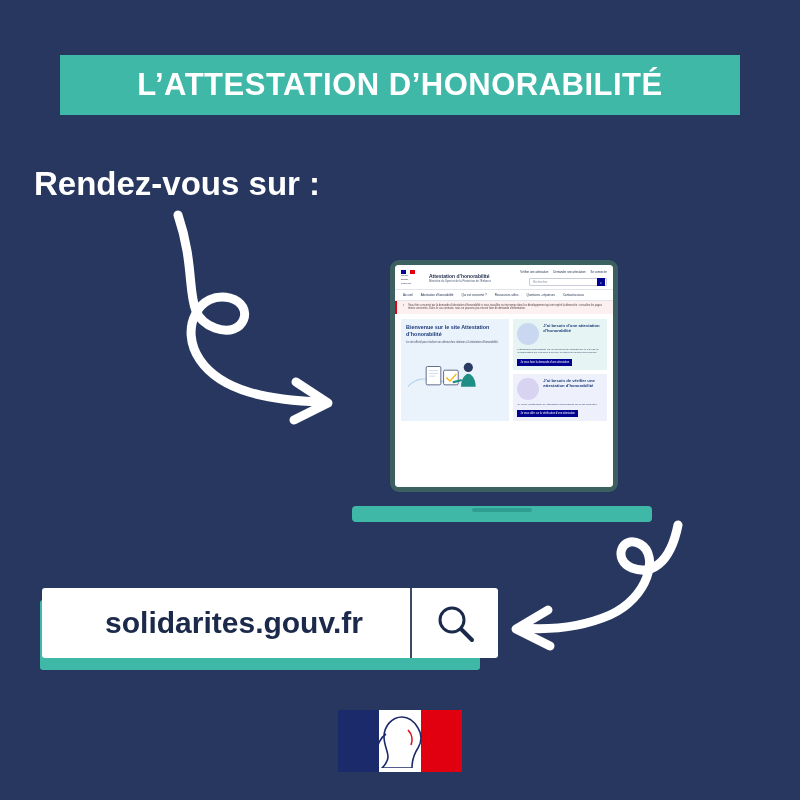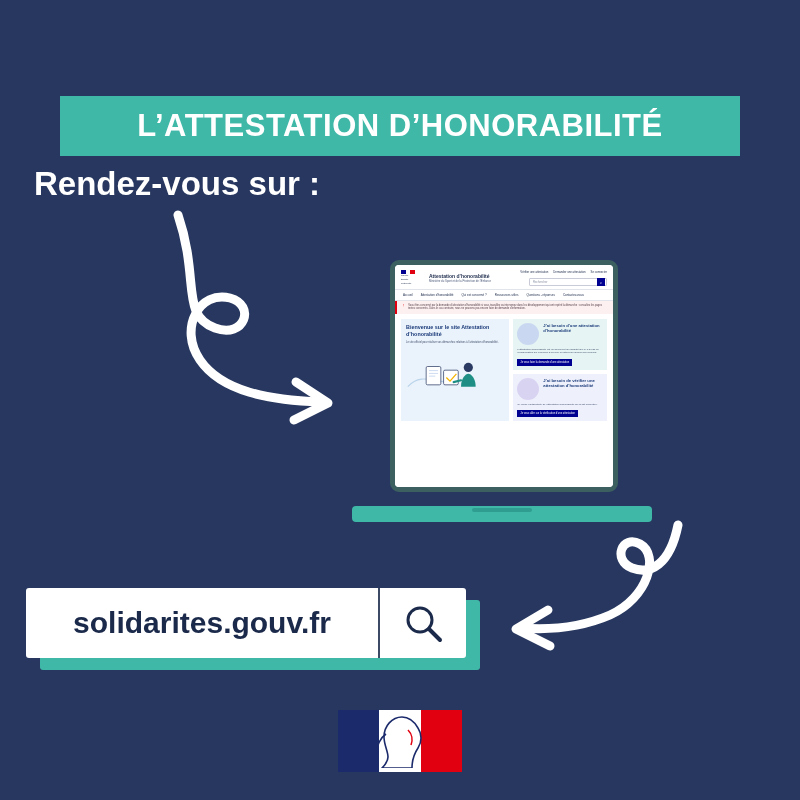--- a/index.html
+++ b/index.html
@@ -6,21 +6,21 @@
   body{
     width:800px;height:800px;
     background:#27375f;
     font-family:"Liberation Sans", sans-serif;
     overflow:hidden;
     position:relative;
   }
   
   .title-banner{
     position:absolute;left:60px;top:55px;width:680px;height:60px;
-    background:#3fb8a8;display:flex;align-items:center;justify-content:center;margin-top:41px;
+    background:#3fb8a8;display:flex;align-items:center;justify-content:center;
   }
   .title-banner .title-text{
     color:#ffffff;font-weight:bold;font-size:31px;letter-spacing:.5px;
     white-space:nowrap;
   }
   
   .sub-heading{
     position:absolute;left:34px;top:165px;
     color:#ffffff;font-size:33px;font-weight:bold;
   }
@@ -82,22 +82,22 @@
   .card-btn{margin-top:4px;background:#000091;color:#fff;font-size:2.6px;padding:2px 3px;display:inline-block;}
   .card-row{display:flex;gap:4px;align-items:flex-start;}
   .avatar-s{width:22px;height:22px;border-radius:50%;flex:0 0 auto;}
   .av1{background:#c9d8f0;}
   .av2{background:#d9d3f2;}
   
   .urlbar-shadow{
     position:absolute;left:40px;top:600px;width:440px;height:70px;background:#3fb8a8;border-radius:3px;
   }
   .urlbar{
-    position:absolute;left:26px;top:588px;width:440px;height:70px;background:#ffffff;
-    display:flex;align-items:center;border-radius:3px;
+    position:absolute;left:42px;top:588px;width:440px;height:70px;background:#ffffff;
+    display:flex;align-items:center;border-radius:3px;padding-left:16px;
   }
   .urlbar .url-text{
     flex:1;text-align:center;font-size:30px;font-weight:bold;color:#1b2a4a;
   }
   .urlbar .divider{width:2px;height:70px;background:#1b2a4a;opacity:.85;}
   .urlbar .mag{width:86px;display:flex;align-items:center;justify-content:center;}
   
   .flag-logo{
     position:absolute;left:338px;top:710px;width:124px;height:62px;display:flex;overflow:hidden;
   }

